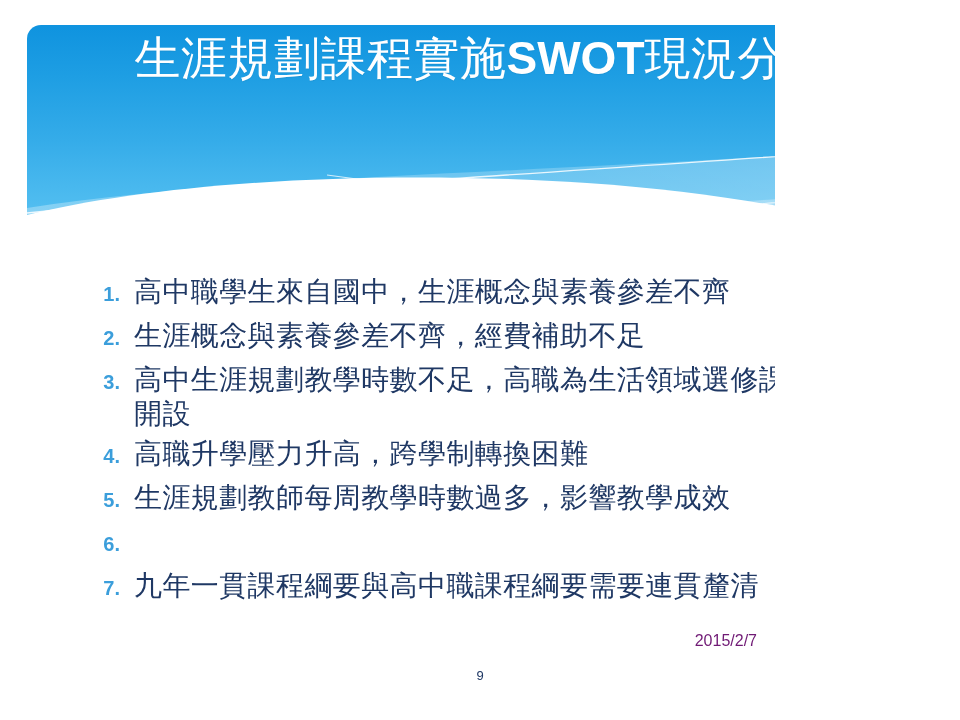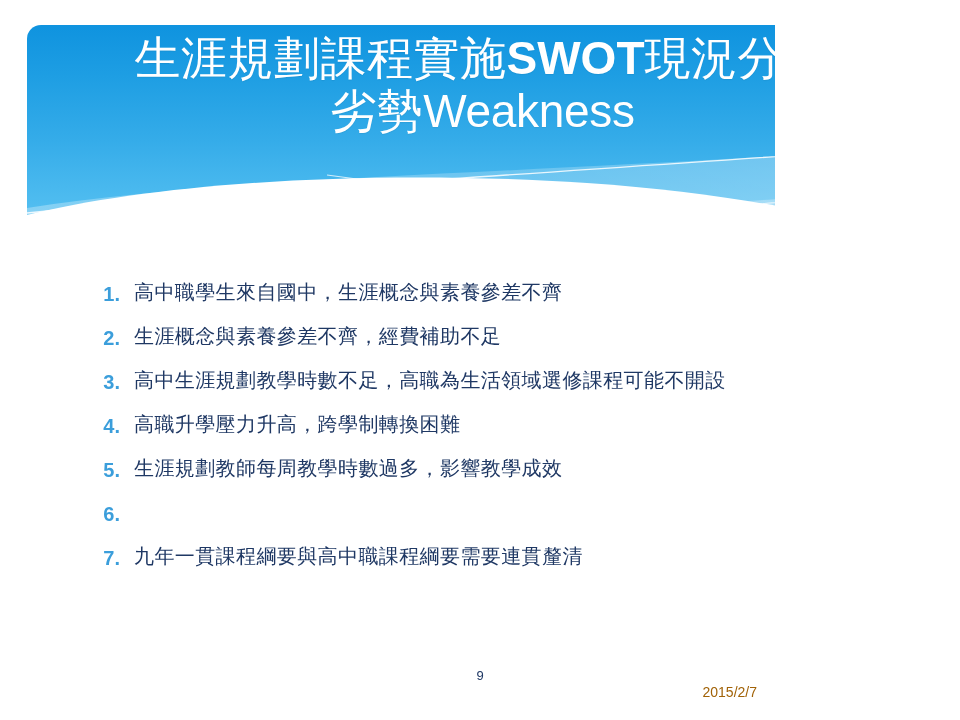--- a/index.html
+++ b/index.html
@@ -84,44 +84,44 @@
     box-sizing: border-box;
     font-family: "Liberation Sans", "DejaVu Sans", sans-serif;
     font-weight: bold;
     font-size: 20px;
     color: #3b9edb;
     line-height: 38px;
   }
   .bullet-text {
     flex: 1 1 auto;
     font-family: "Liberation Serif", "DejaVu Serif", serif;
-    font-size: 20px;
+    font-size: 28px;
     color: #1f3864;
     line-height: 34px;
     letter-spacing: 0.4px;
   }
 
   
   .page-number {
     position: absolute;
     left: 0;
     top: 668px;
     width: 960px;
     text-align: center;
     font-family: "Liberation Sans", "DejaVu Sans", sans-serif;
     font-size: 13px;
     color: #1f3864;
   }
   .slide-date {
     position: absolute;
     right: 18px;
-    top: 684px;
+    top: 632px;
     font-family: "Liberation Sans", "DejaVu Sans", sans-serif;
-    font-size: 14px;
-    color: #a16207;
+    font-size: 16px;
+    color: #701a75;
   }
 </style>
 </head>
 <body>
 
 <div id="slide">
 
   <div class="banner">
     <svg class="banner-svg" viewBox="0 0 911 232" preserveAspectRatio="none">
       <defs>
@@ -142,21 +142,20 @@
       <path d="M0,188 C260,162 560,146 911,120" fill="none" stroke="#ffffff" stroke-opacity="0.85" stroke-width="1.4"></path>
       <path d="M345,232 C520,200 700,176 911,168" fill="none" stroke="#ffffff" stroke-opacity="0.7" stroke-width="1.2"></path>
       <path d="M911,232 C760,212 560,186 300,150" fill="none" stroke="#ffffff" stroke-opacity="0.75" stroke-width="1.2"></path>
 
       <path d="M0,232 L0,190 C120,160 330,143 560,158 C720,169 830,196 911,216 L911,232 Z" fill="#ffffff"></path>
     </svg>
   </div>
 
   <div class="title-block">
     <span class="title-line"><span class="cjk">生涯規劃課程實施</span><span class="latin-bold">SWOT</span><span class="cjk">現況分析</span></span>
-    <span class="title-line"><span class="cjk">劣勢</span><span class="latin-reg">Weakness</span></span>
   </div>
 
   <div class="content">
 
     <div class="bullet-row">
       <div class="bullet-num">1.</div>
       <div class="bullet-text">高中職學生來自國中，生涯概念與素養參差不齊</div>
     </div>
 
     <div class="bullet-row">

